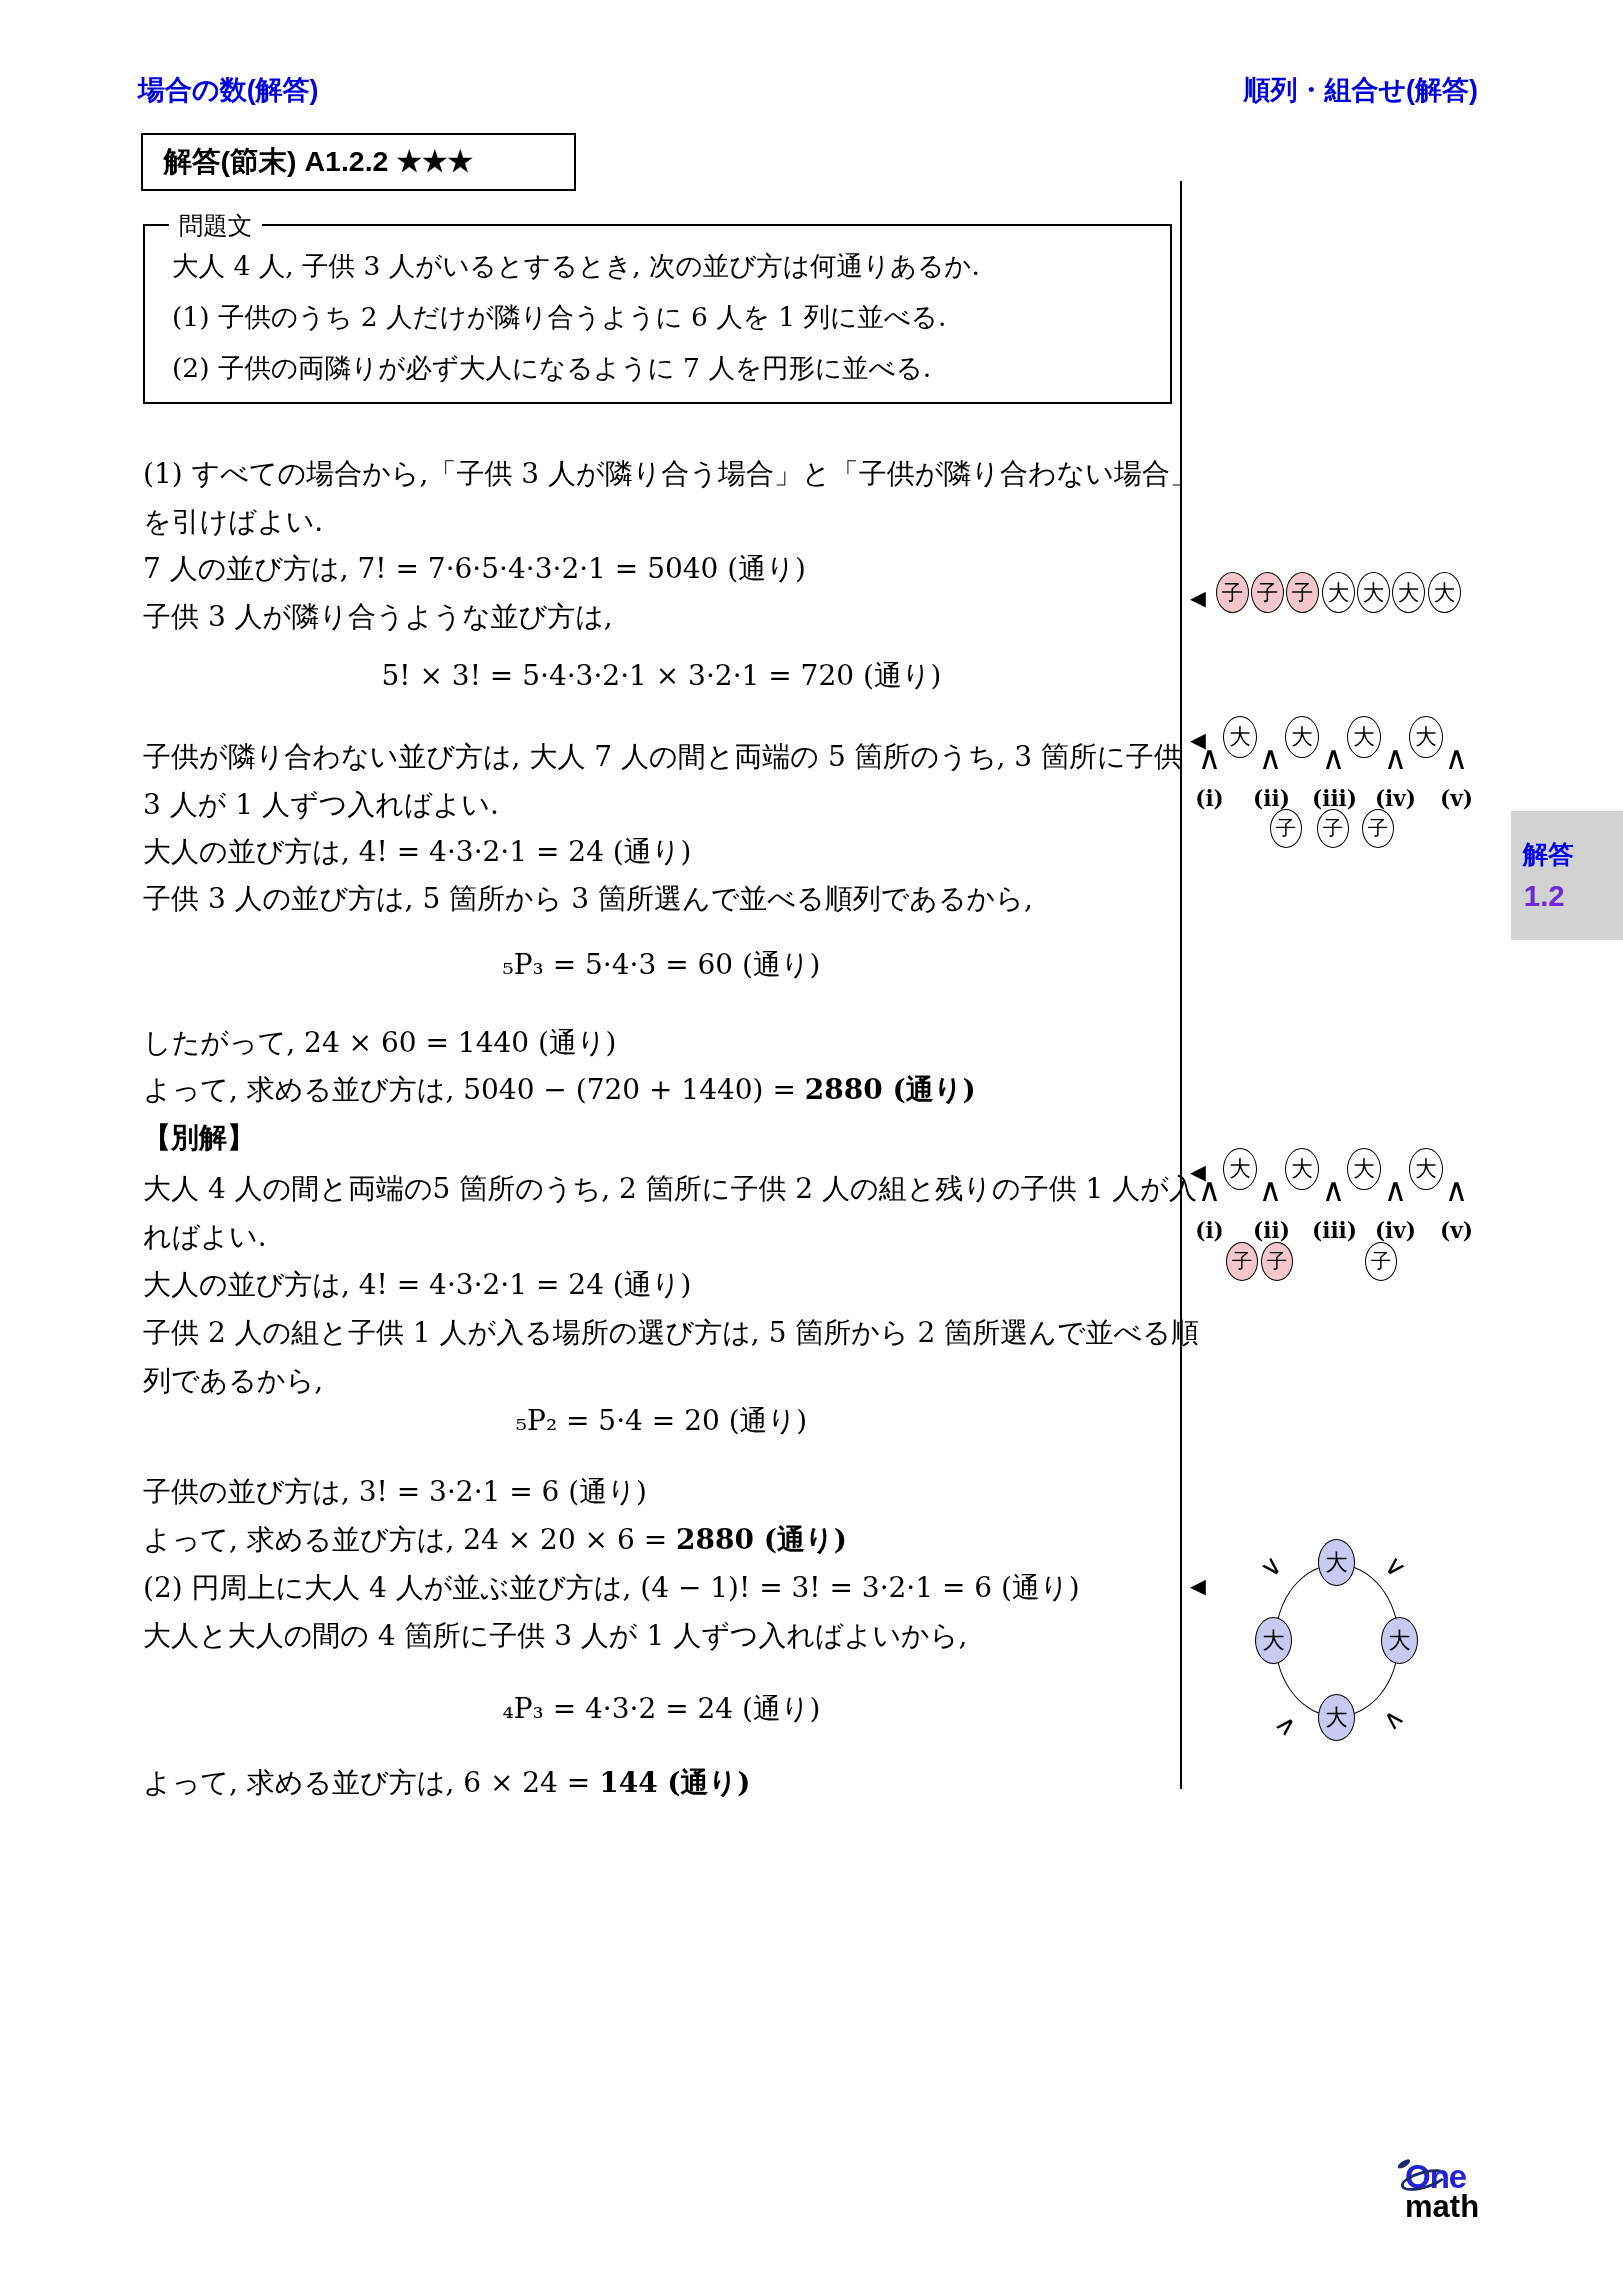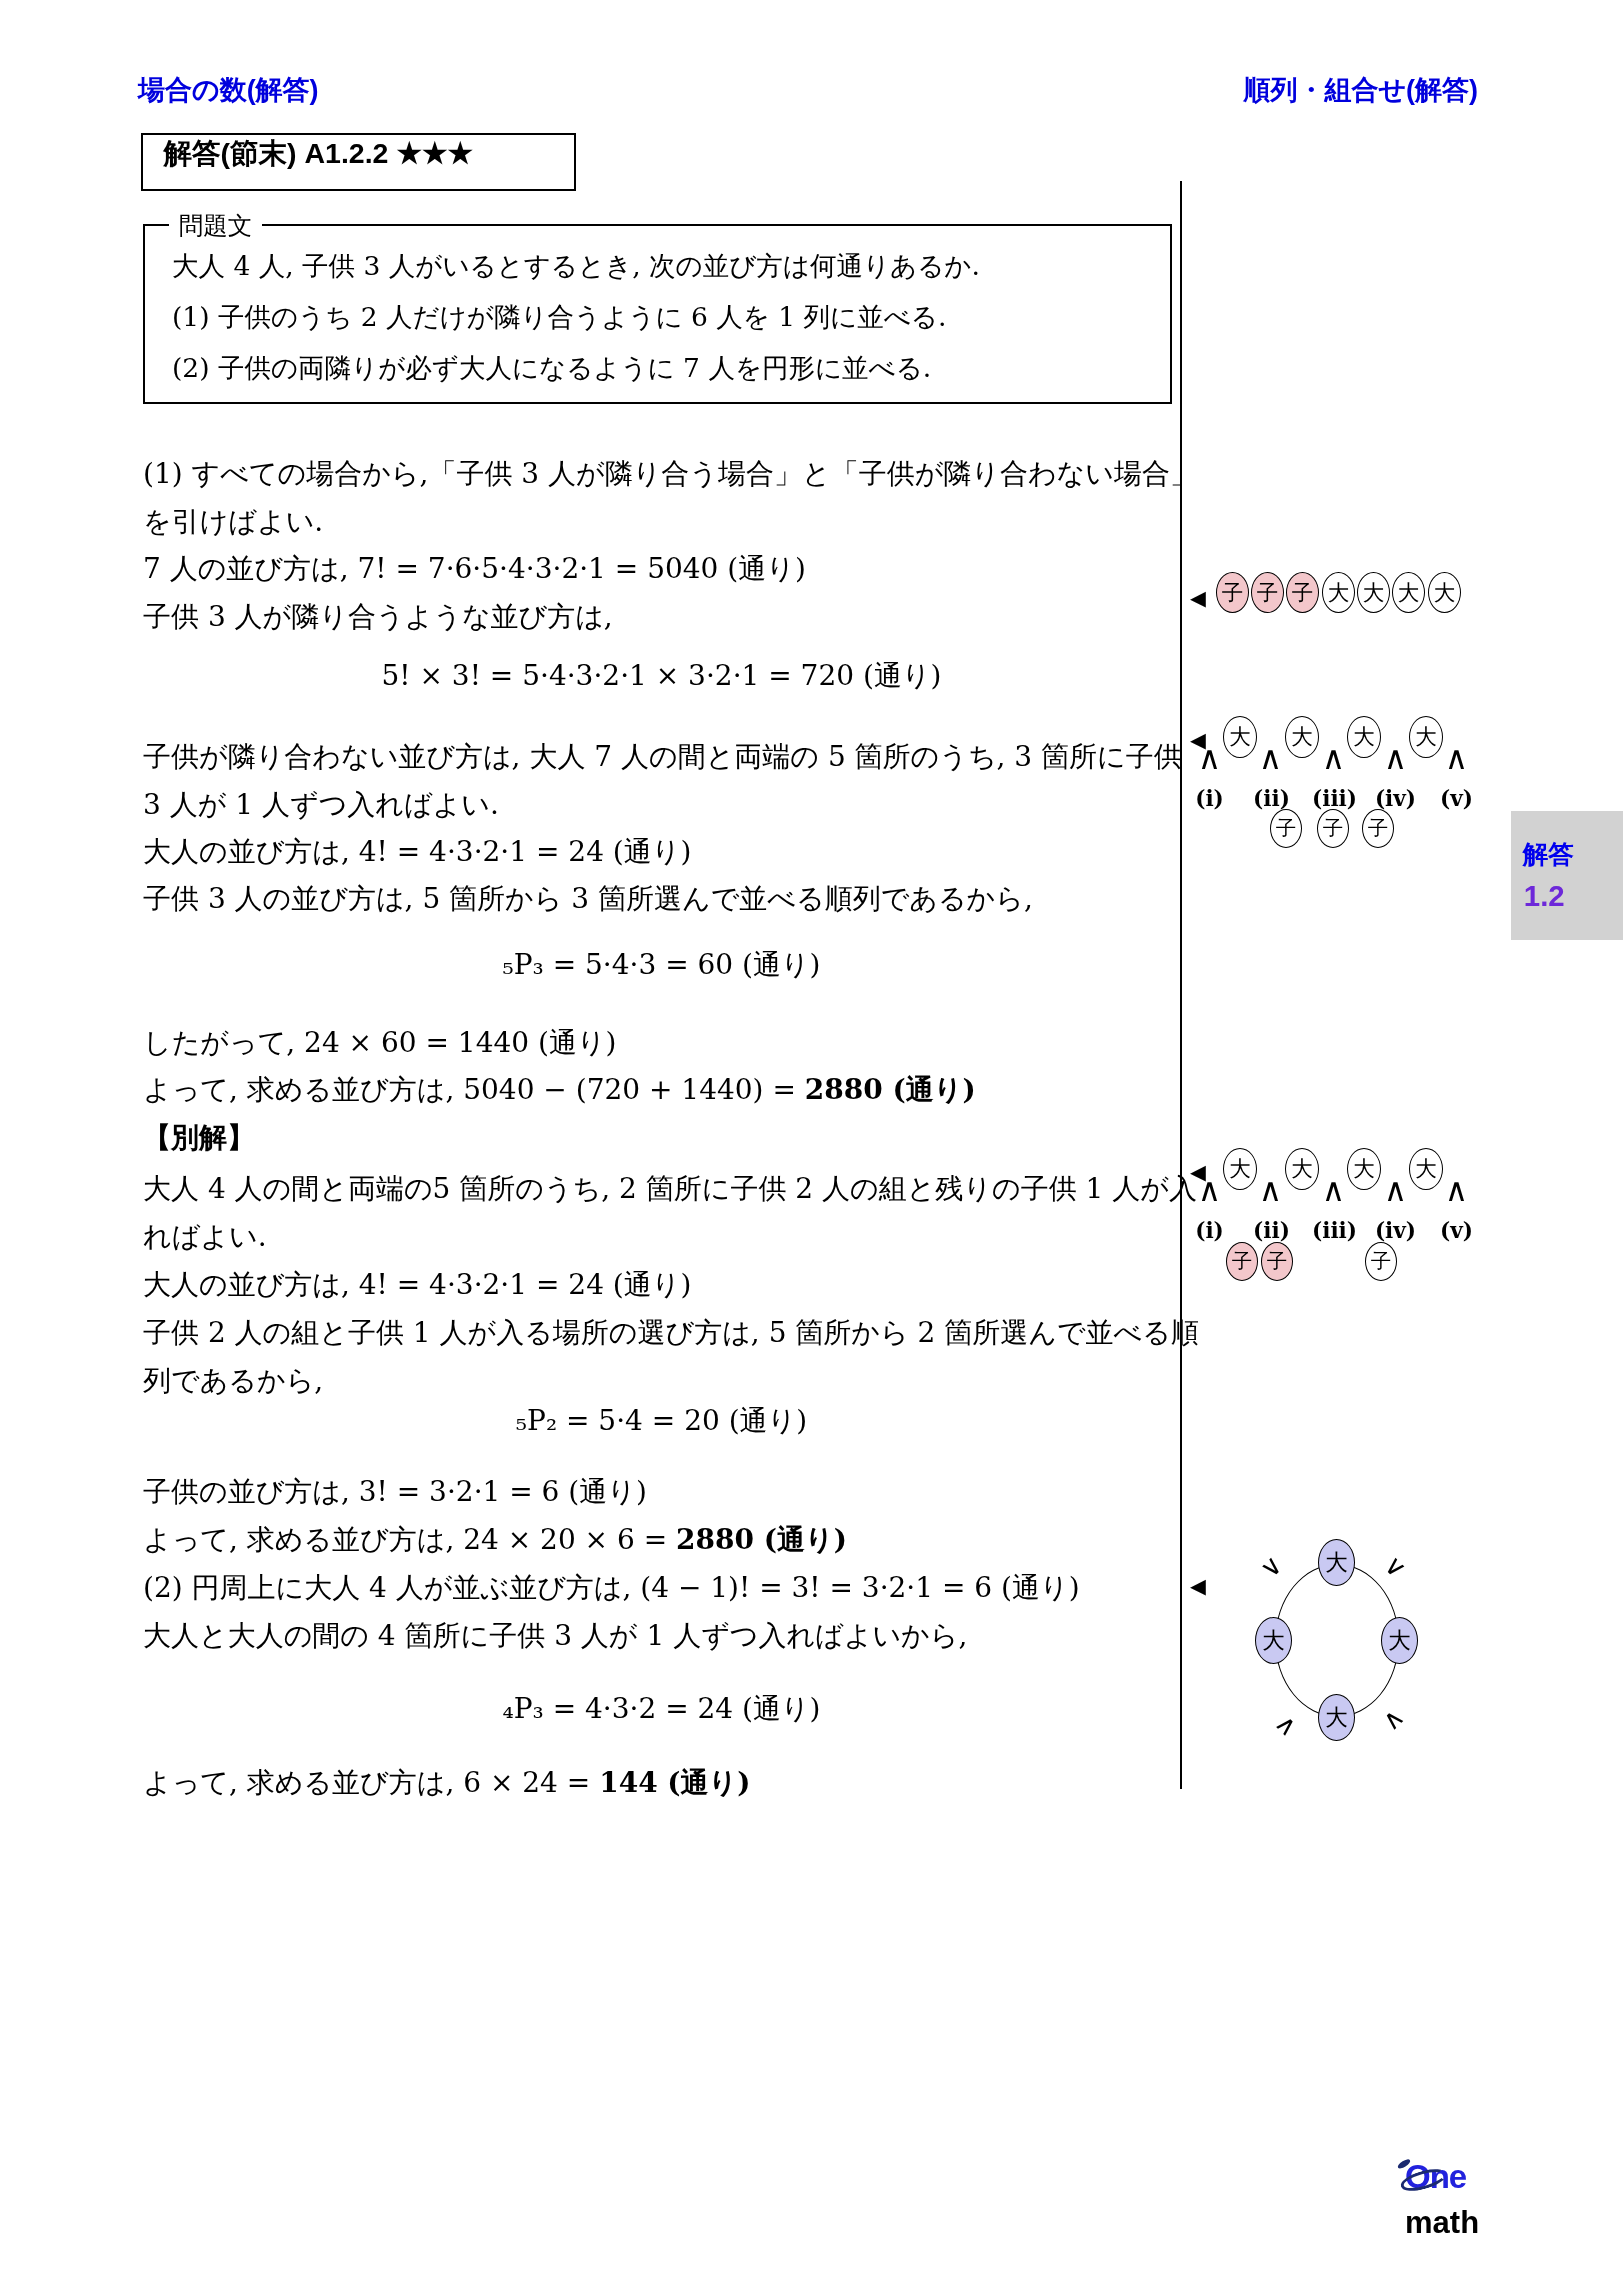--- a/index.html
+++ b/index.html
@@ -13,21 +13,21 @@
     font-family:"DejaVu Serif","Liberation Serif",serif;color:var(--ink);
   }
   .abs{position:absolute;}
   
   .hdr{font-family:"Liberation Sans",sans-serif;font-weight:bold;
        font-size:27px;color:var(--accent_blue);white-space:nowrap;}
   #hdr-left{left:138px;top:72px;}
   #hdr-right{left:1178px;top:72px;width:300px;text-align:right;}
   
   #title-box{left:141px;top:133px;width:435px;height:58px;border:2.5px solid #000;
-    display:flex;padding-left:20.6px;
+    display:flex;align-items:center;padding-left:20.6px;
     font-family:"Liberation Sans",sans-serif;font-weight:bold;font-size:28.5px;white-space:nowrap;}
   
   #problem-box{left:143px;top:224px;width:1029px;height:180px;border:2px solid #000;}
   #problem-label{left:169px;top:209px;background:#fff;padding:0 9.8px;
     font-size:24.5px;white-space:nowrap;}
   .pline{left:172px;width:982px;font-size:26.5px;white-space:nowrap;}
   #pline-0{top:248px;} #pline-1{top:299px;} #pline-2{top:350px;}
   
   #divider{left:1180px;top:181px;width:2px;height:1608px;background:#000;}
   
@@ -58,21 +58,21 @@
   
   #logo{left:1405px;top:2161px;width:118px;}
   #logo .one{position:relative;font-family:"Liberation Sans",sans-serif;font-weight:bold;
     font-size:33px;line-height:31px;color:#2222dd;letter-spacing:-1px;}
   #logo .ring{position:absolute;left:-4.9px;top:9.8px;width:47px;height:17.7px;
     border:3.4px solid var(--navy);border-right-color:transparent;border-radius:50%;
     transform:rotate(-16deg);}
   #logo .leaf{position:absolute;left:-7.9px;top:0px;width:13.7px;height:5.9px;
     background:var(--navy);border-radius:50%;transform:rotate(-32deg);}
   #logo .math{font-family:"Liberation Sans",sans-serif;font-weight:bold;
-    font-size:31px;line-height:29.4px;color:#000;margin-top:16px;}
+    font-size:31px;line-height:29.4px;color:#000;margin-top:0;}
 </style>
 </head>
 <body>
 
 <div class="abs hdr" id="hdr-left">場合の数(解答)</div>
 <div class="abs hdr" id="hdr-right">順列・組合せ(解答)</div>
 
 <div class="abs" id="title-box">
   <span>解答(節末) A1.2.2 ★★★</span>
 </div>

